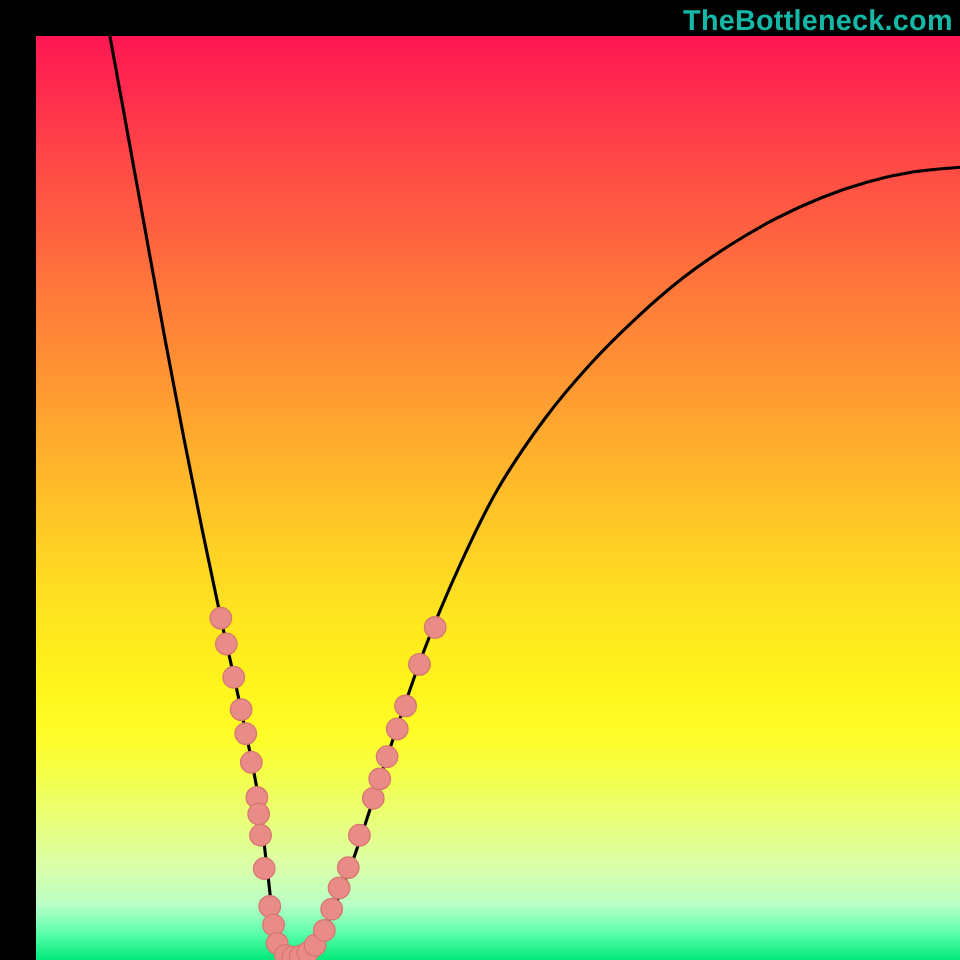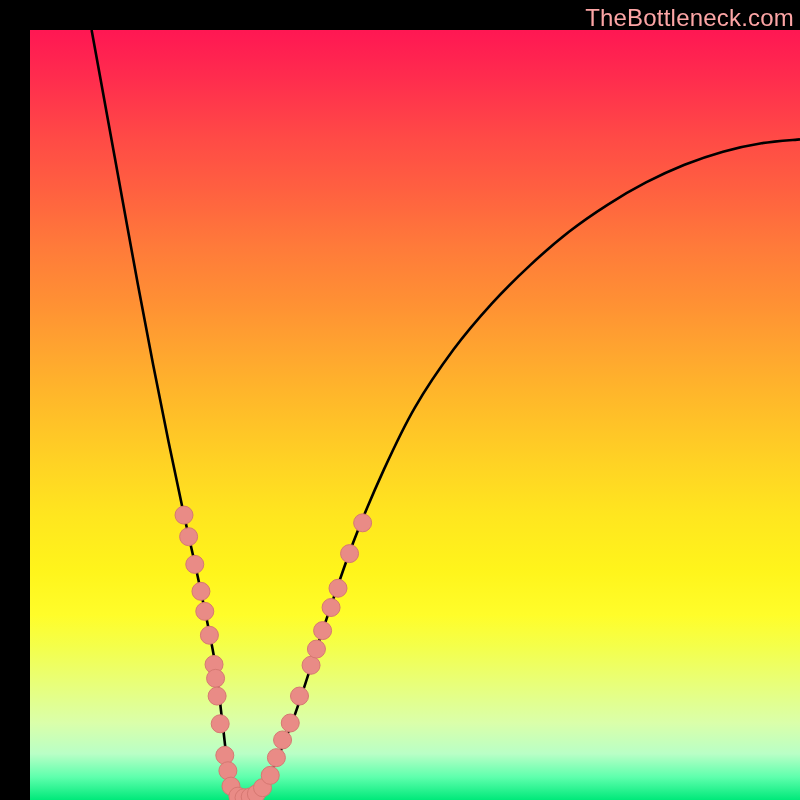--- a/index.html
+++ b/index.html
@@ -48,23 +48,23 @@
     position: absolute;
     left: 0;
     top: 0;
     width: 770px;
     height: 770px;
   }
   .watermark {
     position: absolute;
     top: 4px;
     right: 6px;
-    color: #fca5a5;
+    color: #14b8a6;
     font-size: 24px;
-    font-weight: 400;
+    font-weight: 700;
     letter-spacing: 0.2px;
     user-select: none;
   }
 </style>
 </head>
 <body>
 
 <div class="frame">
   <div class="plot-area">
     <svg class="curve" viewBox="0 0 770 770" preserveAspectRatio="none">

